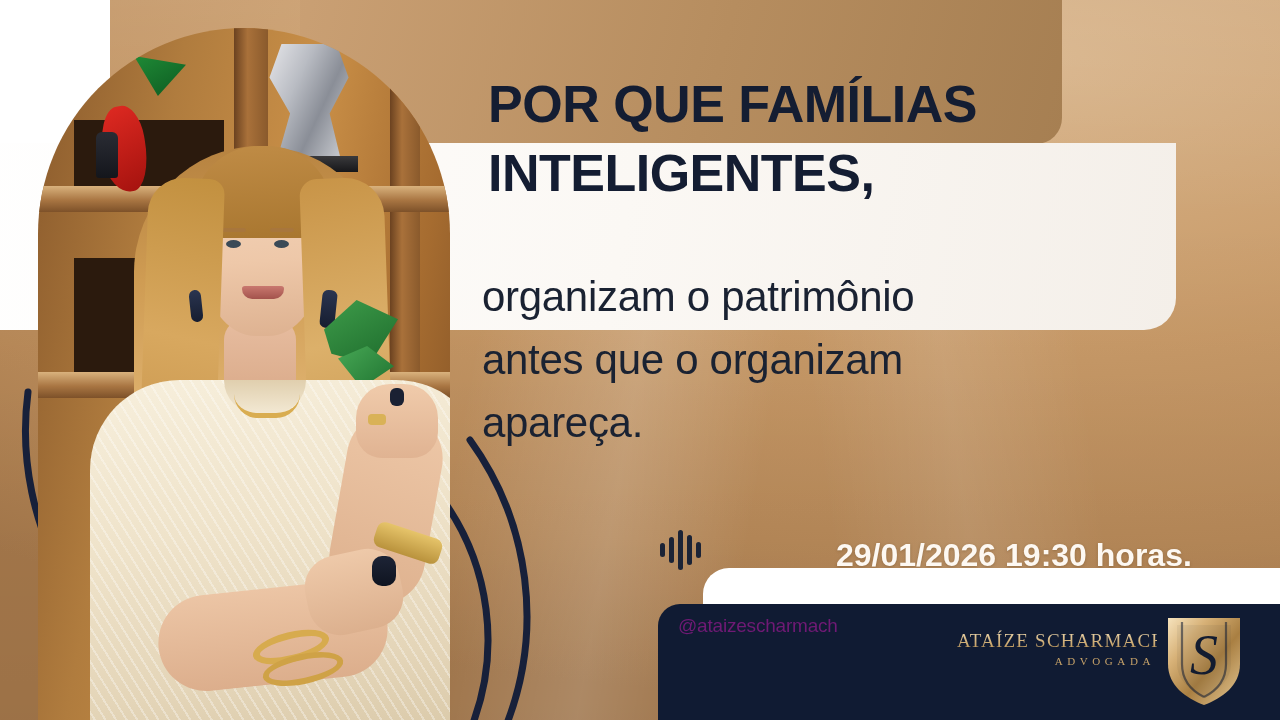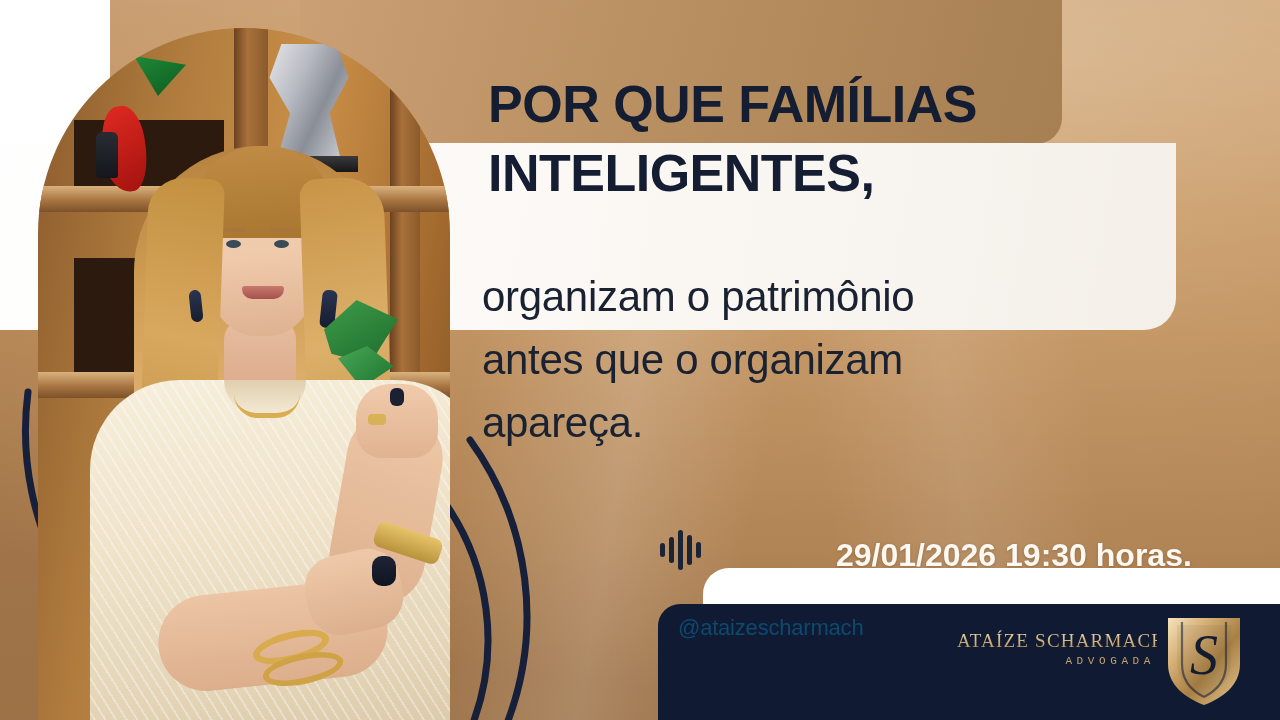--- a/index.html
+++ b/index.html
@@ -183,35 +183,35 @@
   .wave i:nth-child(5){height:16px;}
 
   
   .footer{
     position:absolute;left:658px;top:604px;width:622px;height:116px;
     background:#101b33;
     border-top-left-radius:22px;
   }
   .handle{
     position:absolute;left:678px;top:615px;
-    font-size:22px;color:#0c4a6e;letter-spacing:-0.2px;
+    font-size:19px;color:#701a75;letter-spacing:-0.2px;
   }
   .brand{
     position:absolute;left:957px;top:630px;
     text-align:right;width:200px;
   }
   .brand-name{
     font-family:"Liberation Serif", serif;
     font-size:19px;letter-spacing:1.2px;
     background:linear-gradient(180deg,#f0dcb4,#b48a49);
     -webkit-background-clip:text;background-clip:text;color:transparent;
     white-space:nowrap;
   }
   .brand-sub{
-    font-family:Liberation Mono, monospace;
+    font-family:Liberation Serif, serif;
     font-size:11px;letter-spacing:4.6px;
     color:#c6a269;margin-top:3px;padding-right:2px;
     white-space:nowrap;
   }
   .crest{
     position:absolute;left:1158px;top:612px;width:92px;height:96px;
   }
 </style>
 </head>
 <body>

